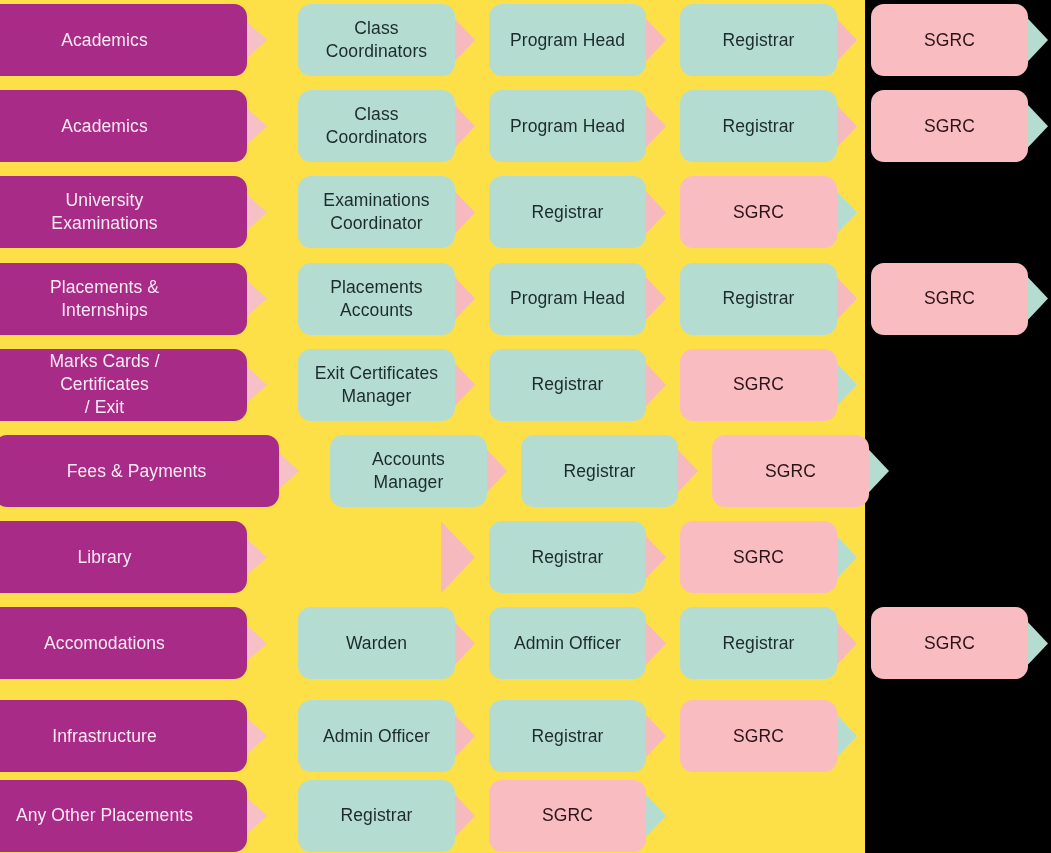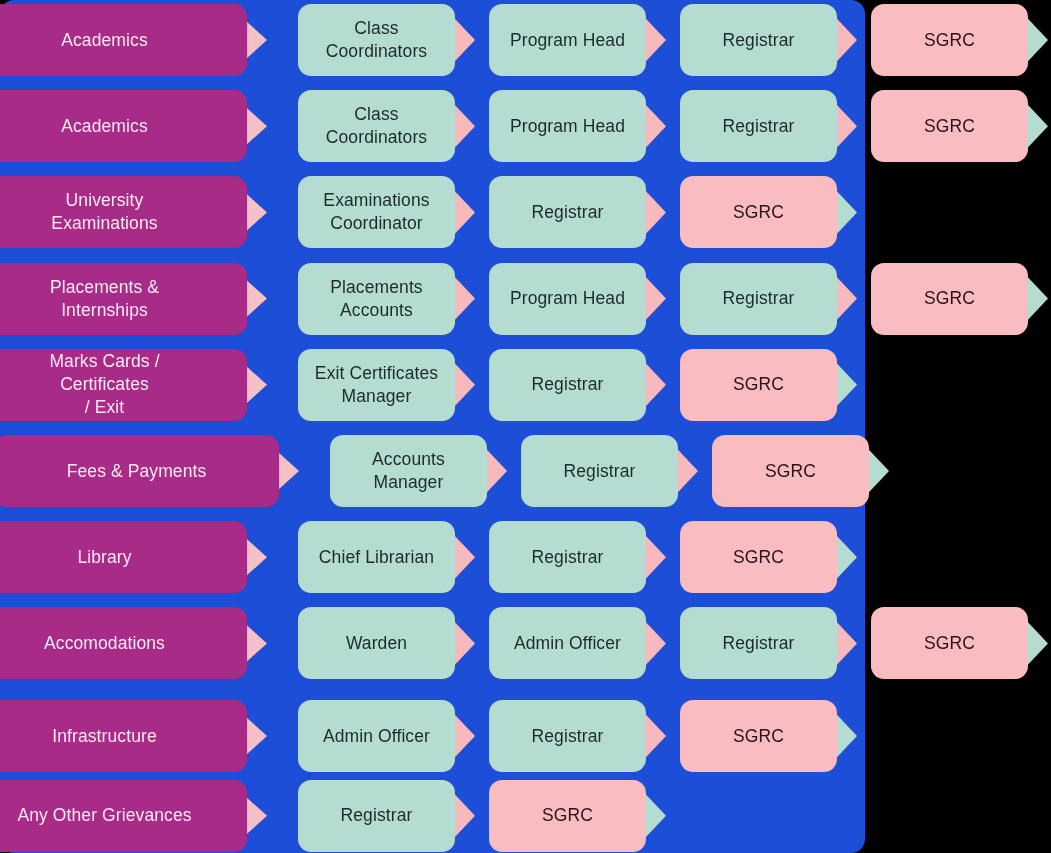--- a/index.html
+++ b/index.html
@@ -12,22 +12,21 @@
     width: 1051px;
     height: 853px;
     overflow: hidden;
     font-family: "Liberation Sans", sans-serif;
   }
 
   #board {
     position: relative;
     width: 865px;
     height: 853px;
-    background: #1d4ed8;
-    border-radius: 14px;
+    background: #fde047;
   }
 
   .row {
     position: absolute;
     left: 0;
     width: 1051px;
     height: 72px;
   }
 
   
@@ -285,23 +284,20 @@
     </div>
     <div class="row" style="top: 521.2px;">
       <div class="chev v-cat col-cat">
         <div class="tip"></div>
         <div class="body">
           <span class="label">Library</span>
         </div>
       </div>
       <div class="chev col-1 v-green">
         <div class="tip"></div>
-        <div class="body">
-          <span class="label">Chief Librarian</span>
-        </div>
       </div>
       <div class="chev col-2 v-green">
         <div class="tip"></div>
         <div class="body">
           <span class="label">Registrar</span>
         </div>
       </div>
       <div class="chev col-3 v-pink">
         <div class="tip"></div>
         <div class="body">
@@ -364,21 +360,21 @@
         <div class="tip"></div>
         <div class="body">
           <span class="label">SGRC</span>
         </div>
       </div>
     </div>
     <div class="row" style="top: 779.8px;">
       <div class="chev v-cat col-cat">
         <div class="tip"></div>
         <div class="body">
-          <span class="label">Any Other Grievances</span>
+          <span class="label">Any Other Placements</span>
         </div>
       </div>
       <div class="chev col-1 v-green">
         <div class="tip"></div>
         <div class="body">
           <span class="label">Registrar</span>
         </div>
       </div>
       <div class="chev col-2 v-pink">
         <div class="tip"></div>

